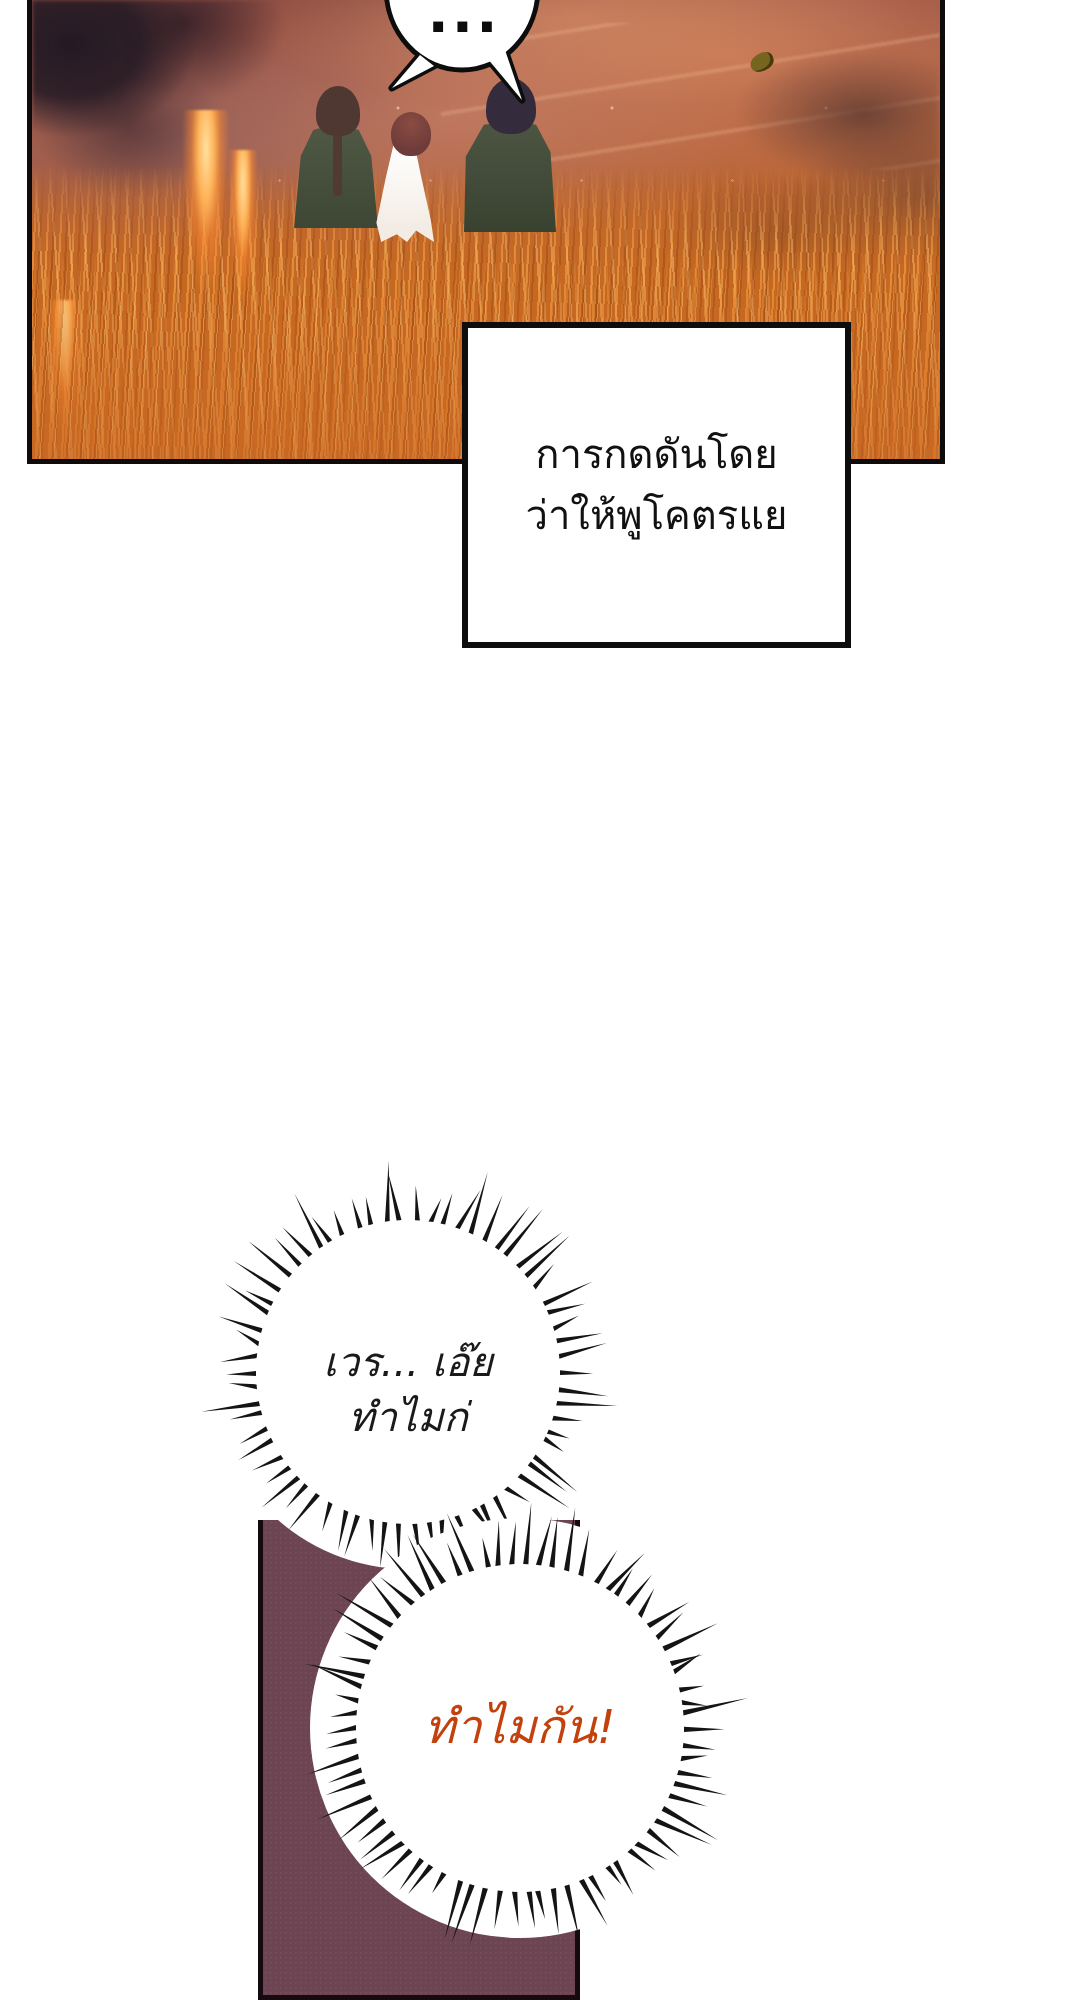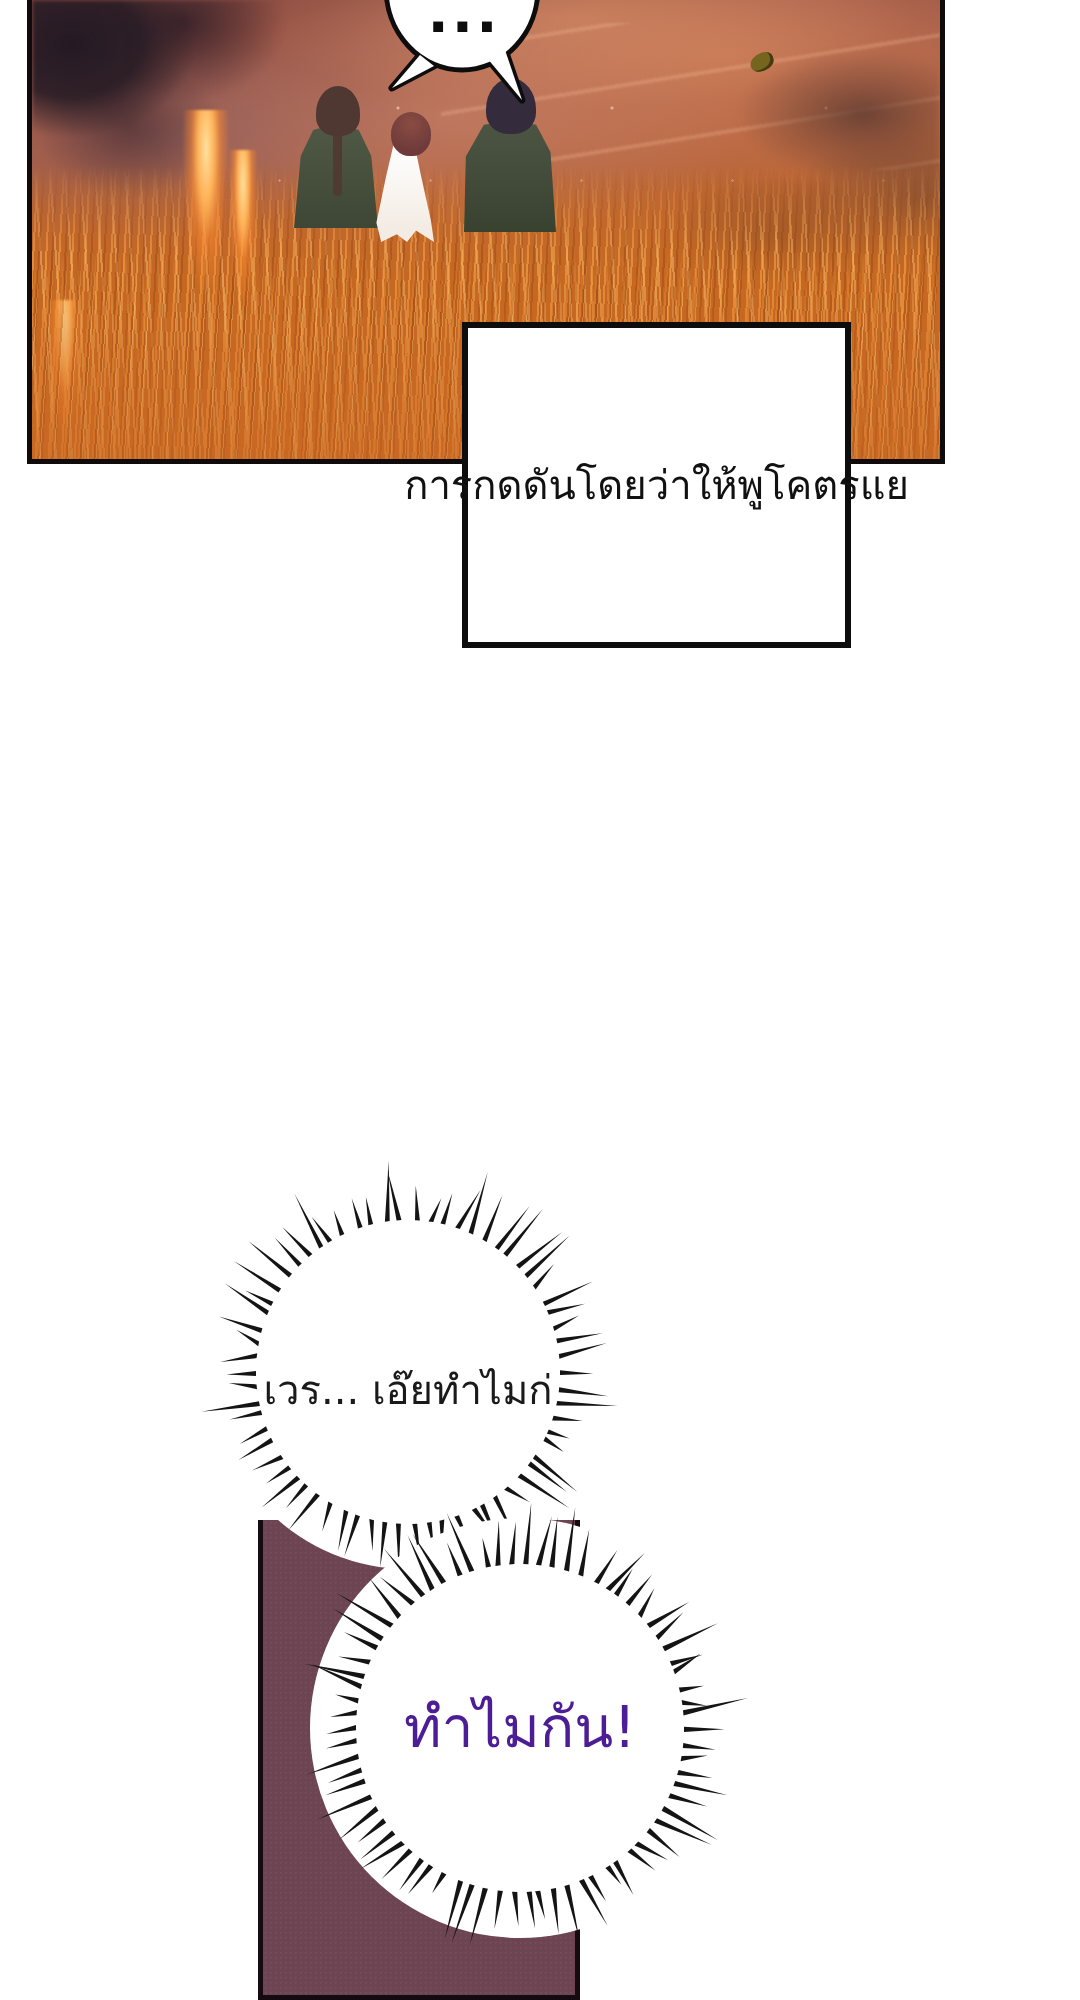--- a/index.html
+++ b/index.html
@@ -82,37 +82,37 @@
        clip-path:polygon(22% 0,78% 0,94% 26%,100% 100%,0 100%,2% 30%);}
 
   
   .silence-bubble{position:absolute;left:365px;top:0;width:195px;height:115px;z-index:6;}
   .silence-dots{position:absolute;left:424px;top:-20px;width:80px;text-align:center;z-index:7;
        font-size:56px;font-weight:900;letter-spacing:3px;color:#0d0d0d;}
 
   
   .narration{position:absolute;left:462px;top:322px;width:389px;height:326px;box-sizing:border-box;
        background:#ffffff;border:6px solid #0d0d0d;z-index:5;
-       display:flex;flex-direction:row;justify-content:center;align-items:center;}
+       display:flex;flex-direction:column;justify-content:center;align-items:center;}
   .narration .line{font-size:40px;line-height:61px;color:#111111;white-space:nowrap;}
 
   
   .maroon{position:absolute;left:258px;top:1520px;width:322px;height:480px;box-sizing:border-box;
        background:#6d4452;border-left:5px solid #150a0f;border-right:5px solid #150a0f;border-bottom:5px solid #150a0f;
        z-index:2;background-image:radial-gradient(rgba(255,255,255,.05) 1px, transparent 1px);background-size:5px 5px;}
 
   
   .burst{position:absolute;}
   .burst-1{left:178px;top:1142px;width:460px;height:460px;z-index:3;}
   .burst-2{left:280px;top:1488px;width:480px;height:480px;z-index:4;}
-  .burst-text{position:absolute;z-index:5;display:flex;flex-direction:row;align-items:center;justify-content:center;}
+  .burst-text{position:absolute;z-index:5;display:flex;flex-direction:column;align-items:center;justify-content:center;font-style:italic;}
   .burst-text-1{left:248px;top:1300px;width:320px;height:180px;}
   .burst-text-1 .line{font-size:40px;line-height:55px;color:#1a1a1a;white-space:nowrap;}
   .burst-text-2{left:370px;top:1698px;width:300px;height:58px;}
-  .burst-text-2 .line{font-size:57px;line-height:58px;color:#4c1d95;white-space:nowrap;}
+  .burst-text-2 .line{font-size:47px;line-height:58px;color:#c2410c;white-space:nowrap;}
 </style>
 </head>
 <body>
 
 <div class="stage">
 
   <div class="panel">
     <div class="scene">
       <div class="smoke"></div>
       <div class="haze"></div>

